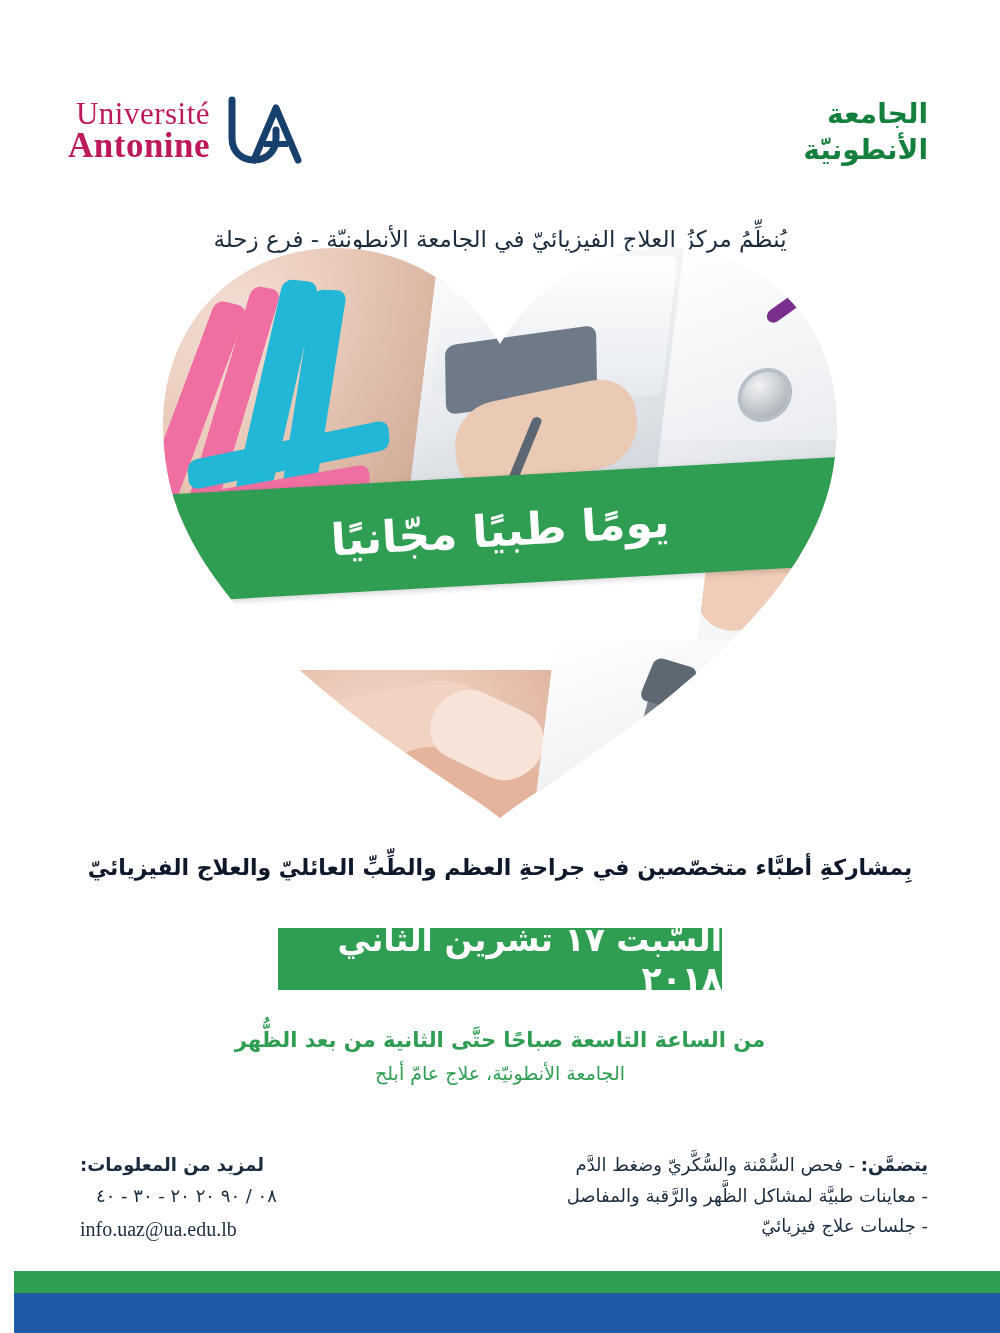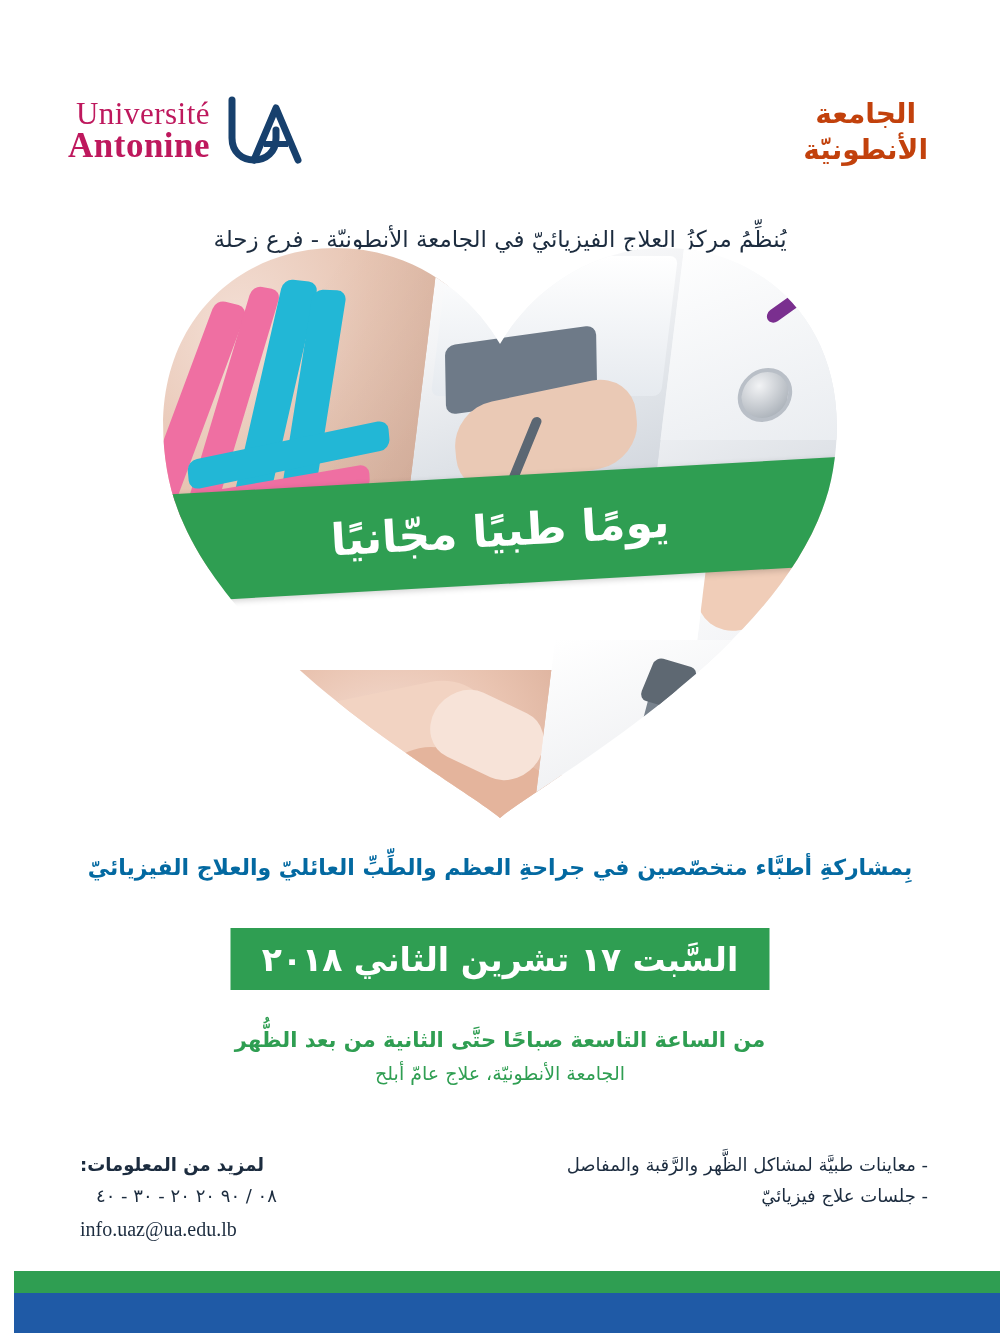--- a/index.html
+++ b/index.html
@@ -35,22 +35,22 @@
     line-height:0.98;
     font-family:"Liberation Serif", serif;
     color:#be185d;
     letter-spacing:0.5px;
   }
   .logo-text .l1{font-size:31px;font-weight:400;}
   .logo-text .l2{font-size:35px;font-weight:700;}
   .arabic-uni{
     position:absolute;
     right:72px;top:48px;
-    text-align:center;
-    color:#c2410c;
+    text-align:right;
+    color:#15803d;
     font-family:"DejaVu Sans", sans-serif;
     font-weight:700;
     font-size:28px;
     line-height:1.30;
     direction:rtl;
     margin-left:28px;
   }
   
   .organiser{
     position:absolute;
@@ -131,30 +131,30 @@
     font-size:44px;
     font-weight:700;
     direction:rtl;
     letter-spacing:0.5px;
   }
   
   .participants{
     position:absolute;
     top:855px;left:0;right:0;
     text-align:center;
-    color:#0369a1;
+    color:#0f172a;
     font-size:22px;
     font-weight:700;
     direction:rtl;
   }
   
   .date-bar{
     position:absolute;
     top:928px;left:50%;transform:translateX(-50%);
-    width:539px;height:62px;
+    width:444px;height:62px;
     background:#2f9e52;
     display:flex;align-items:center;justify-content:center;
   }
   .date-bar span{
     color:#ffffff;font-size:33px;font-weight:700;direction:rtl;
   }
   .time-line{
     position:absolute;
     top:1028px;left:0;right:0;text-align:center;
     color:#2f9e52;font-size:21px;font-weight:700;direction:rtl;
@@ -294,20 +294,22 @@
 
   <div class="participants">بِمشاركةِ أطبَّاء متخصّصين في جراحةِ العظم والطِّبِّ العائليّ والعلاج الفيزيائيّ</div>
 
   <div class="date-bar">
     <span>السَّبت ١٧ تشرين الثاني ٢٠١٨</span>
   </div>
   <div class="time-line">من الساعة التاسعة صباحًا حتَّى الثانية من بعد الظُّهر</div>
   <div class="place-line">الجامعة الأنطونيّة، علاج عامّ أبلح</div>
 
   <div class="includes">
+    <div><span class="lbl">يتضمَّن:</span>
+      <span>- فحص السُّمْنة والسُّكَّريّ وضغط الدَّم</span></div>
     <div>- معاينات طبيَّة لمشاكل الظَّهر والرَّقبة والمفاصل</div>
     <div>- جلسات علاج فيزيائيّ</div>
   </div>
 
   <div class="contact">
     <div class="title">لمزيد من المعلومات:</div>
     <div class="phone">٠٨ / ٩٠ ٢٠ ٢٠ - ٣٠ - ٤٠</div>
     <div class="mail">info.uaz@ua.edu.lb</div>
   </div>
 

